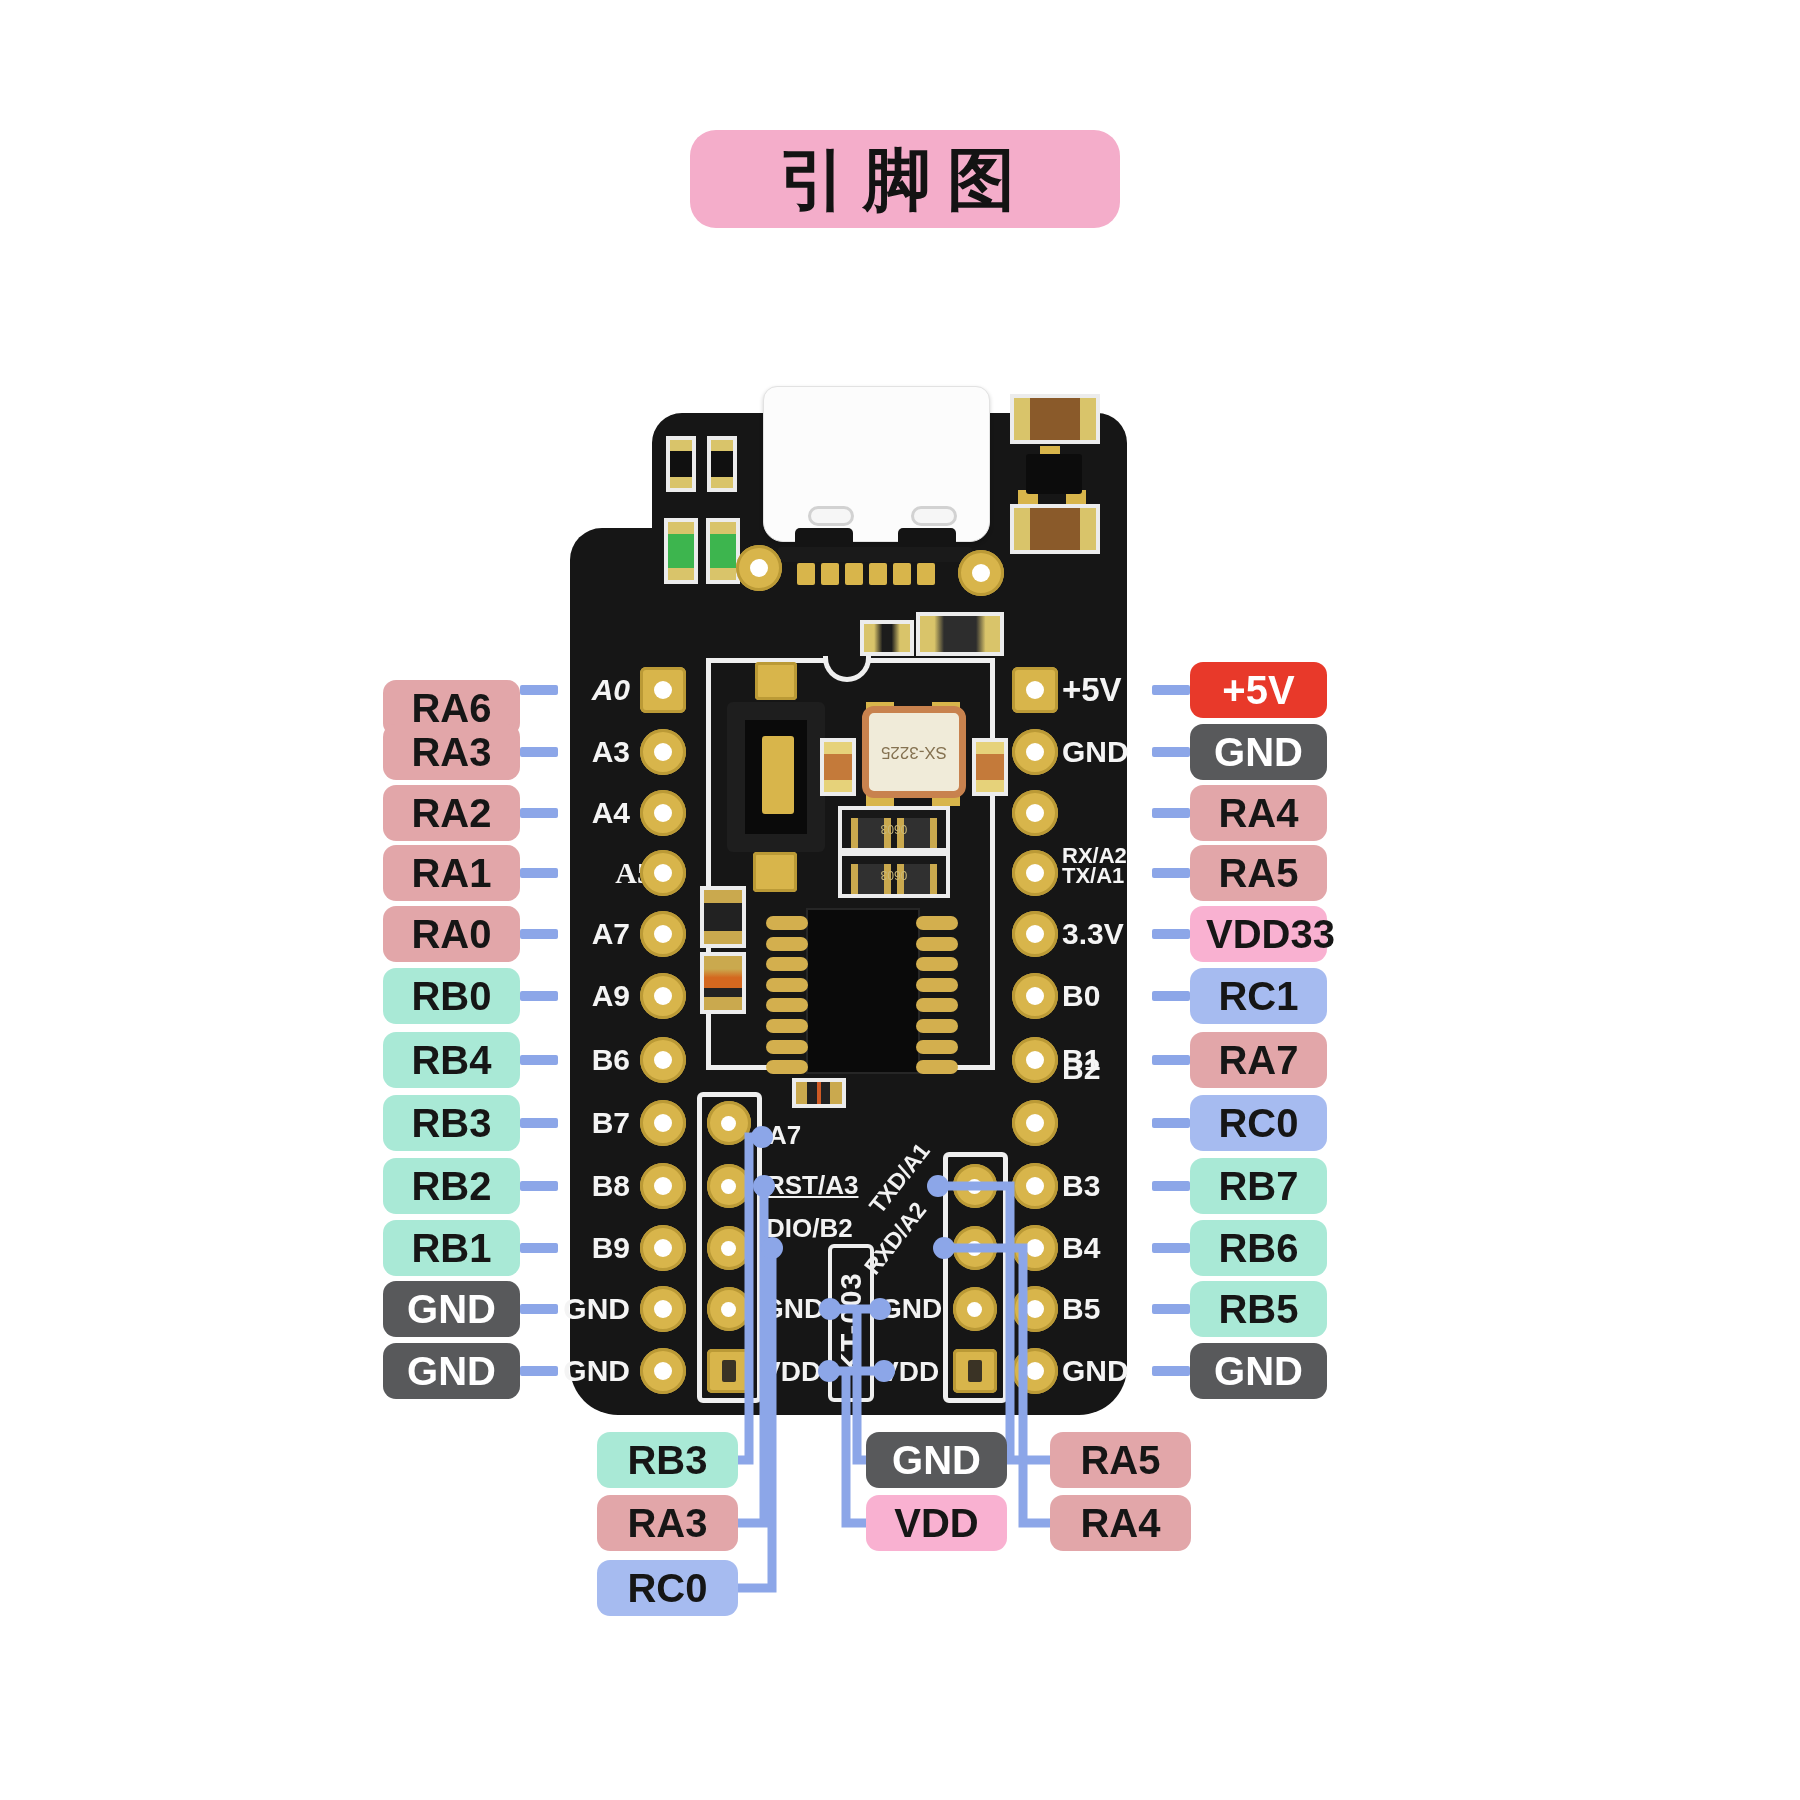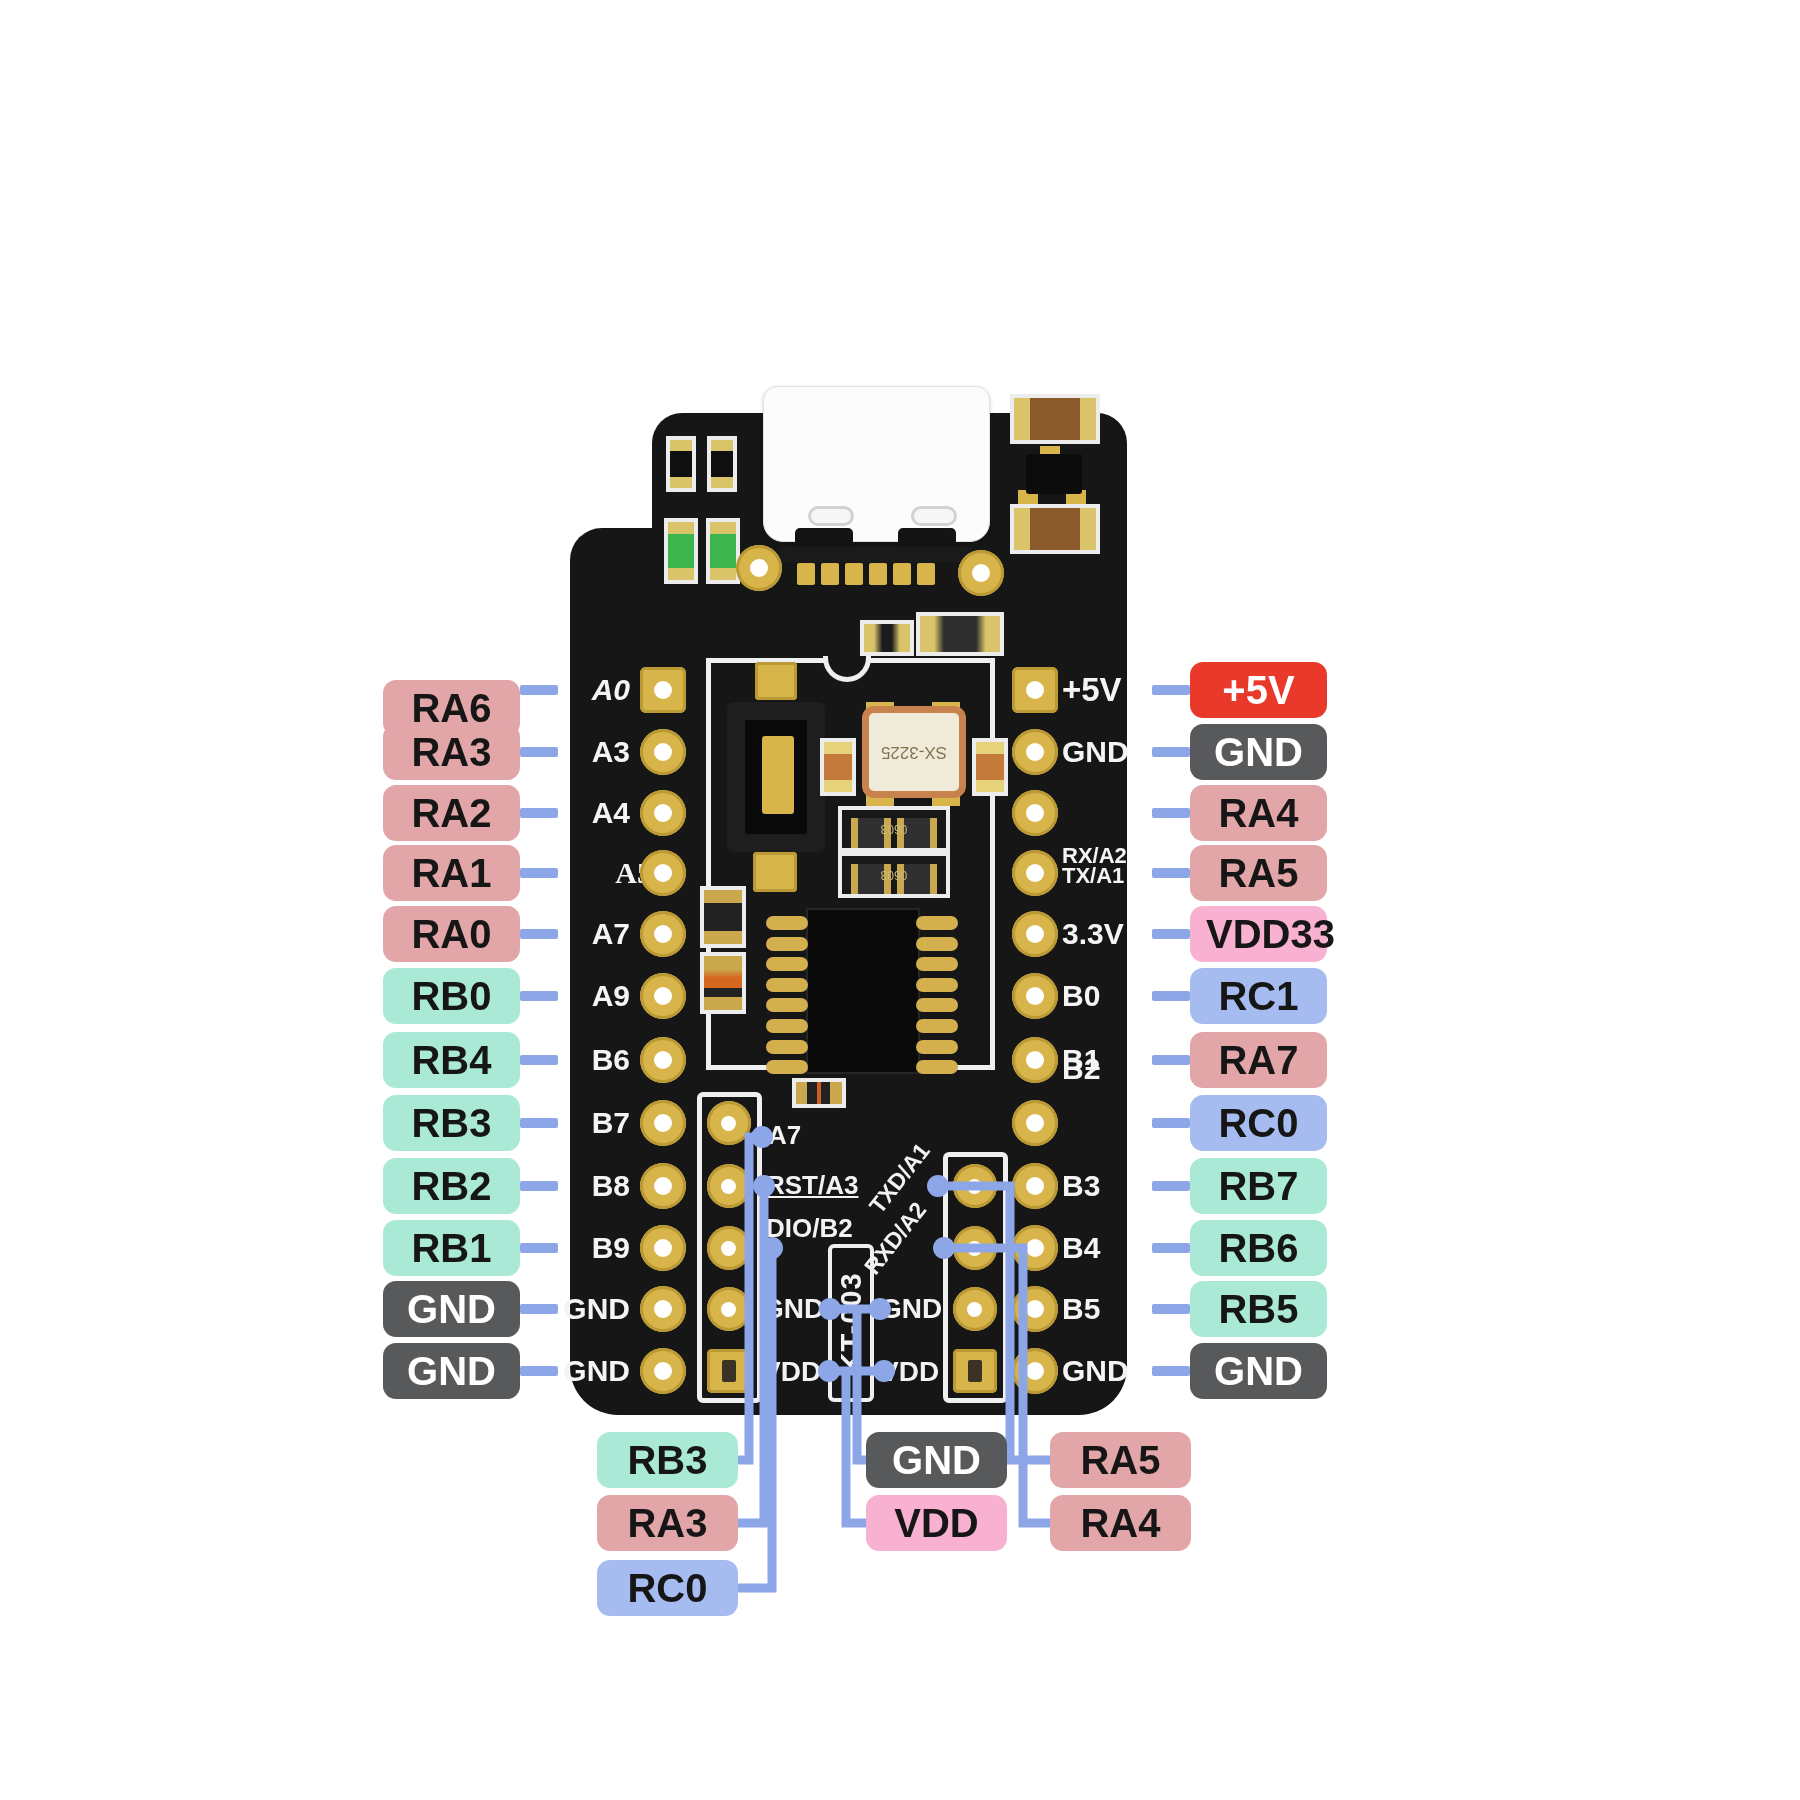--- a/index.html
+++ b/index.html
@@ -43,20 +43,21 @@
   .silk{color:#f2f2f2;font-weight:700;white-space:nowrap;}
   .hdr{border:5px solid #efefef;border-radius:6px;}
   .rot{transform-origin:center;}
   .comp{border:4px solid #ececec;}
   svg{left:0;top:0;}
 </style>
 </head>
 <body>
 
 <div id="stage">
+  <div class="title">引脚图</div>
   <div class="pcb-top"></div>
   <div class="pcb-main"></div>
   <div id="board-decor" style="left:0;top:0;width:1800px;height:1800px;">
       <div class="comp" style="left:666px;top:436px;width:30px;height:56px;background:linear-gradient(180deg,#d9c46a 0 22%,#101010 22% 78%,#d9c46a 78%);"></div>
       <div class="comp" style="left:707px;top:436px;width:30px;height:56px;background:linear-gradient(180deg,#d9c46a 0 22%,#101010 22% 78%,#d9c46a 78%);"></div>
       <div class="comp" style="left:664px;top:518px;width:34px;height:66px;background:linear-gradient(180deg,#d9c46a 0 20%,#3db54e 20% 80%,#d9c46a 80%);"></div>
       <div class="comp" style="left:706px;top:518px;width:34px;height:66px;background:linear-gradient(180deg,#d9c46a 0 20%,#3db54e 20% 80%,#d9c46a 80%);"></div>
       <div class="" style="left:763px;top:386px;width:227px;height:156px;background:#fcfcfc;border:1px solid #e2e2e2;border-radius:14px 14px 20px 20px;box-shadow:0 2px 4px rgba(0,0,0,.18);"></div>
       <div class="" style="left:808px;top:506px;width:46px;height:20px;border:3px solid #d2d2d2;border-radius:10px;background:#f6f6f6;"></div>
       <div class="" style="left:911px;top:506px;width:46px;height:20px;border:3px solid #d2d2d2;border-radius:10px;background:#f6f6f6;"></div>

